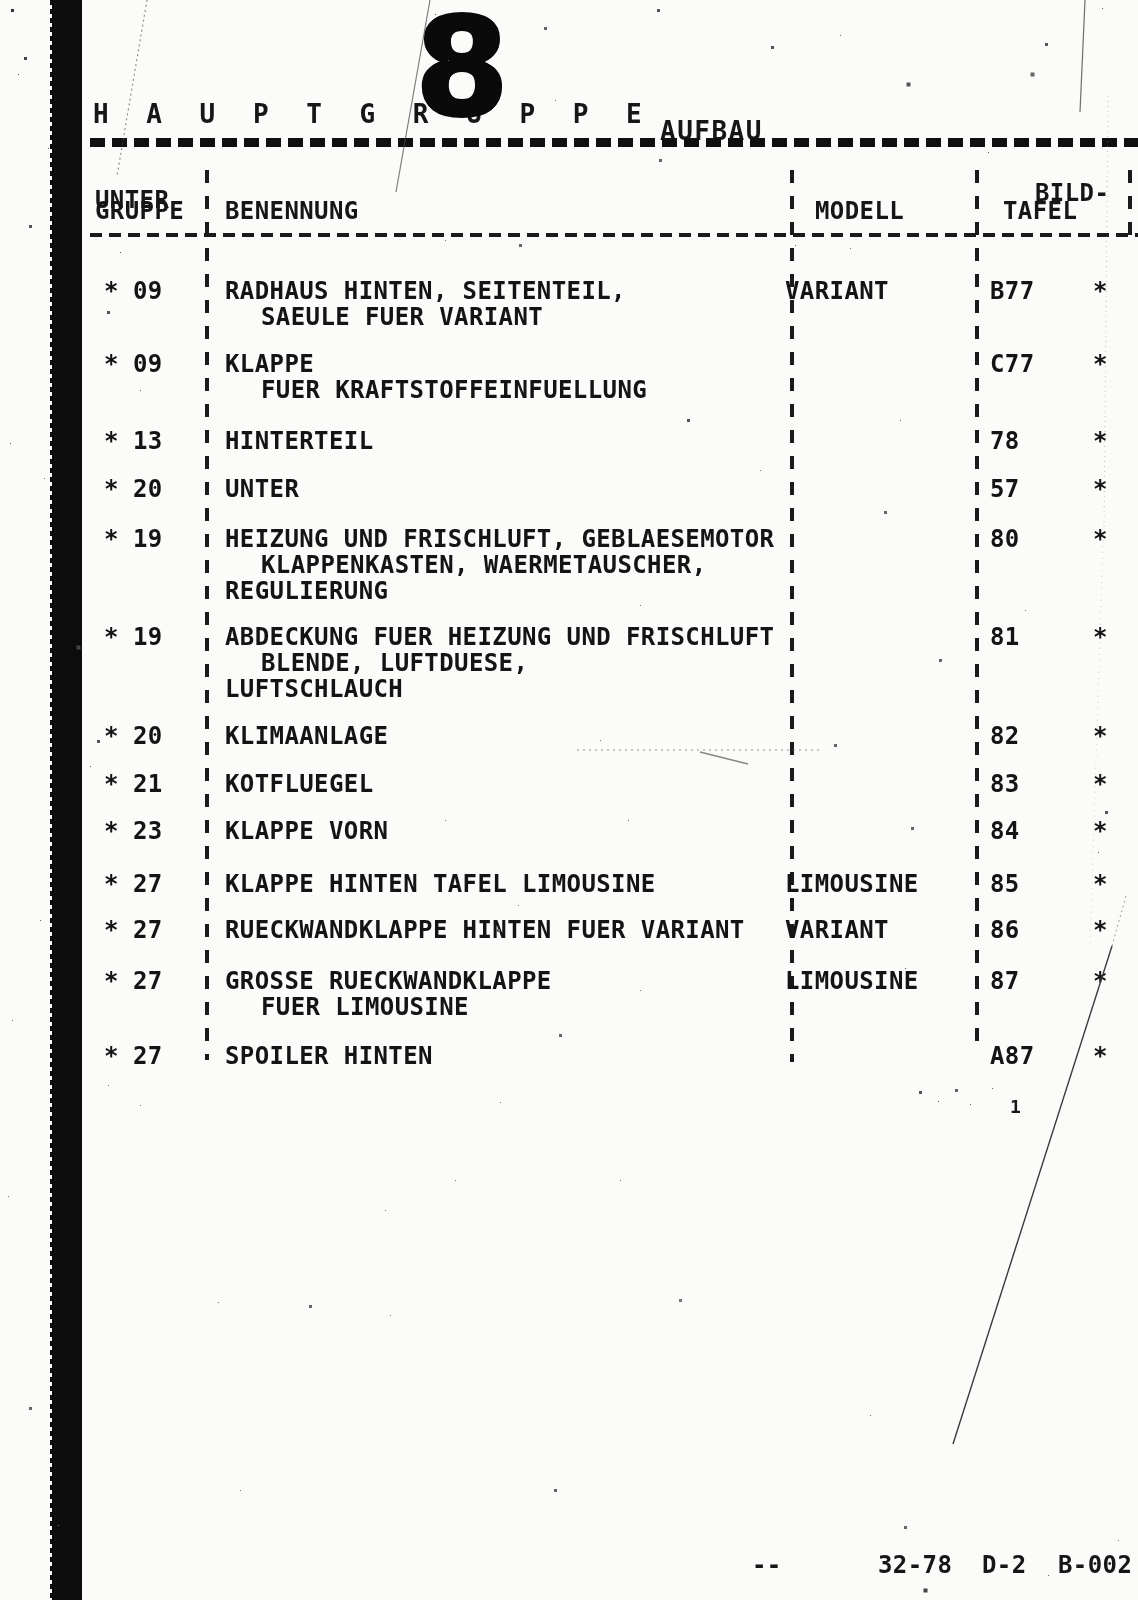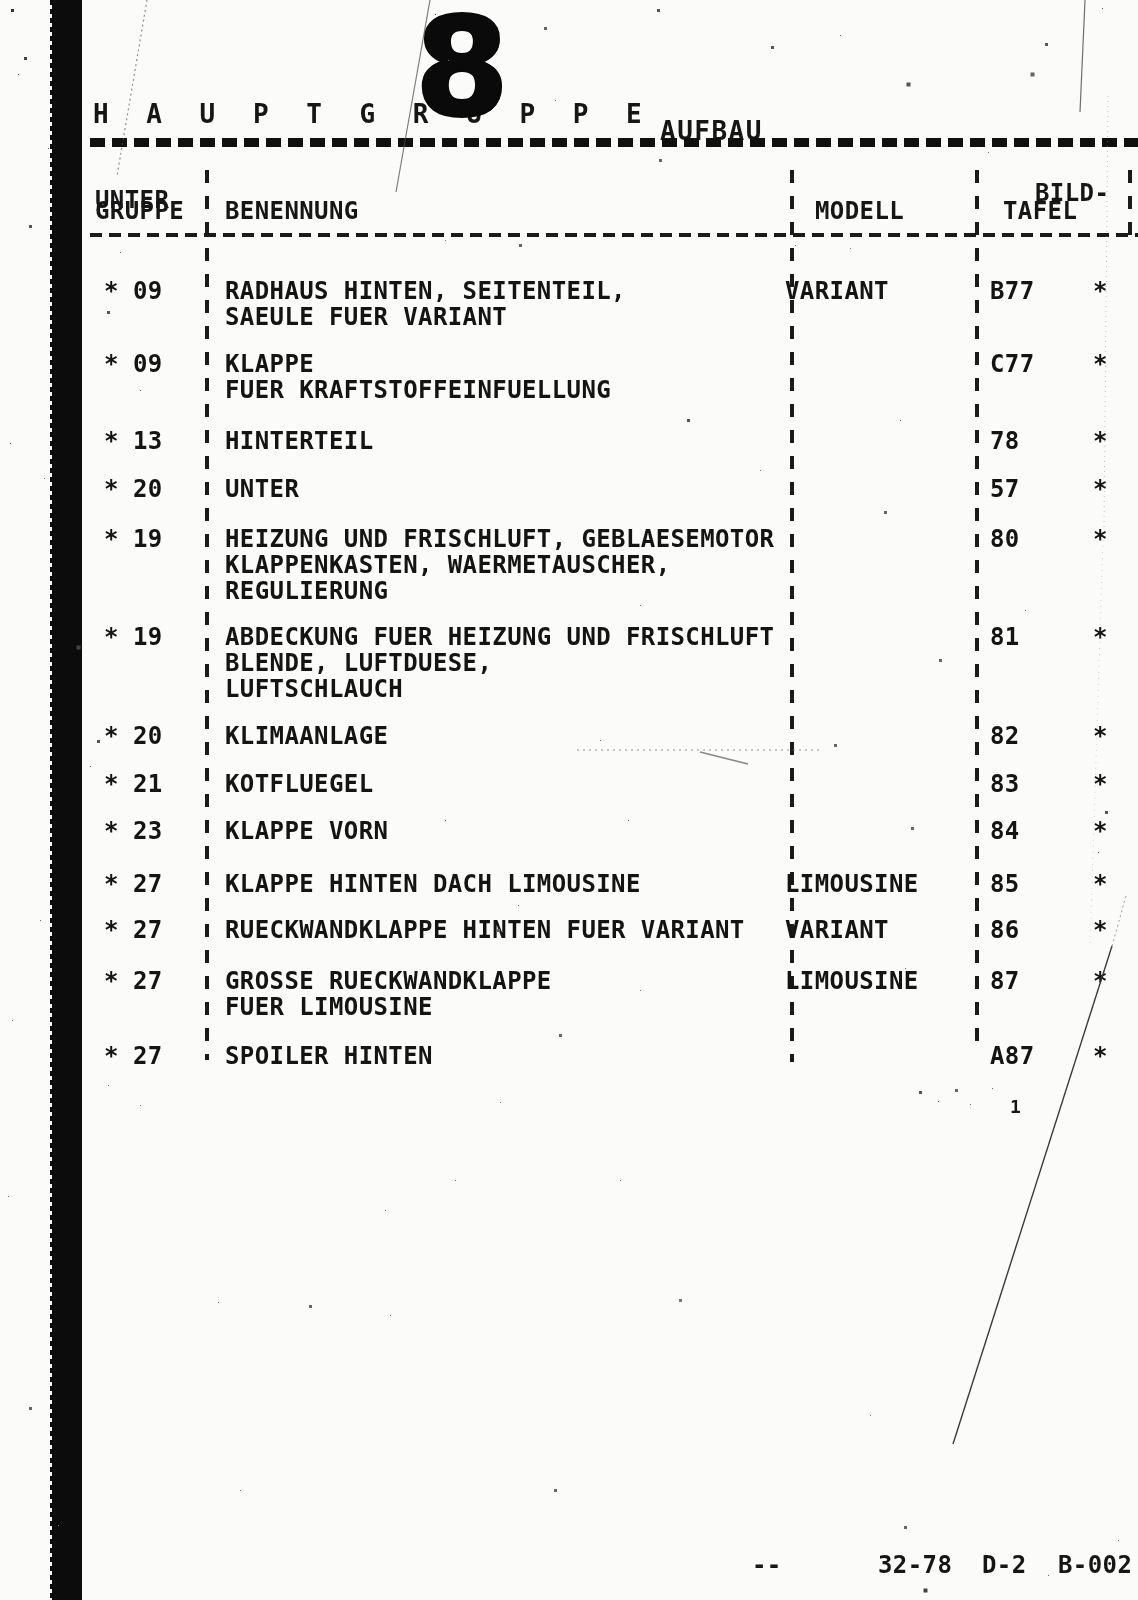--- a/index.html
+++ b/index.html
@@ -40,21 +40,21 @@
   .vsep-r{left:1128px;top:170px;height:78px;}
   
   .row{position:absolute;left:0;top:0;width:1138px;height:0;}
   .c{position:absolute;font-weight:700;font-size:24px;line-height:26px;white-space:pre;letter-spacing:0.4px;}
   .c-marker{left:104px;}
   .c-sub{left:133px;}
   .c-name{left:225px;}
   .c-model{left:785px;}
   .c-panel{left:990px;width:72px;text-align:left;}
   .c-pmark{left:1093px;}
-  .l2{top:26px;} .l3{top:52px;}
+  .l2{top:26px;margin-left:36px;} .l3{top:52px;}
   
   .foot{font-size:24px;}
   
   .stray{left:1010px;top:1094px;font-size:18px;font-weight:700;}
   
   .noise{left:0;top:0;width:1px;height:1px;background:transparent;
     box-shadow:
       12px 10px 0 1px #333, 25px 58px 0 1px #444, 18px 74px 0 0 #555, 48px 148px 0 0 #666,
       30px 226px 0 1px #555, 10px 443px 0 0 #666, 44px 478px 0 0 #777, 78px 647px 0 1.5px #444,
       98px 741px 0 1px #555, 90px 766px 0 0 #666, 12px 1020px 0 0 #777, 40px 920px 0 0 #666,
@@ -176,21 +176,21 @@
   <span class="c c-marker">*</span>
   <span class="c c-sub">23</span>
   <span class="c c-name">KLAPPE VORN</span>
   <span class="c c-panel">84</span>
   <span class="c c-pmark">*</span>
 </div>
 
 <div class="row" style="top:871px;">
   <span class="c c-marker">*</span>
   <span class="c c-sub">27</span>
-  <span class="c c-name">KLAPPE HINTEN DACH LIMOUSINE</span>
+  <span class="c c-name">KLAPPE HINTEN TAFEL LIMOUSINE</span>
   <span class="c c-model">LIMOUSINE</span>
   <span class="c c-panel">85</span>
   <span class="c c-pmark">*</span>
 </div>
 
 <div class="row" style="top:917px;">
   <span class="c c-marker">*</span>
   <span class="c c-sub">27</span>
   <span class="c c-name">RUECKWANDKLAPPE HINTEN FUER VARIANT</span>
   <span class="c c-model">VARIANT</span>

